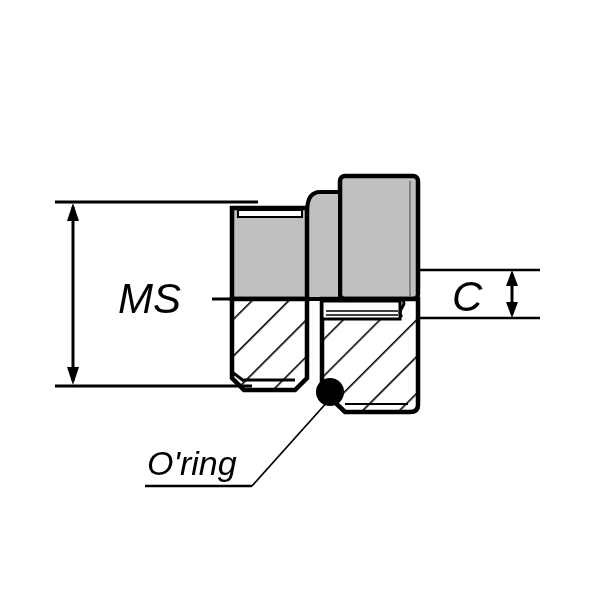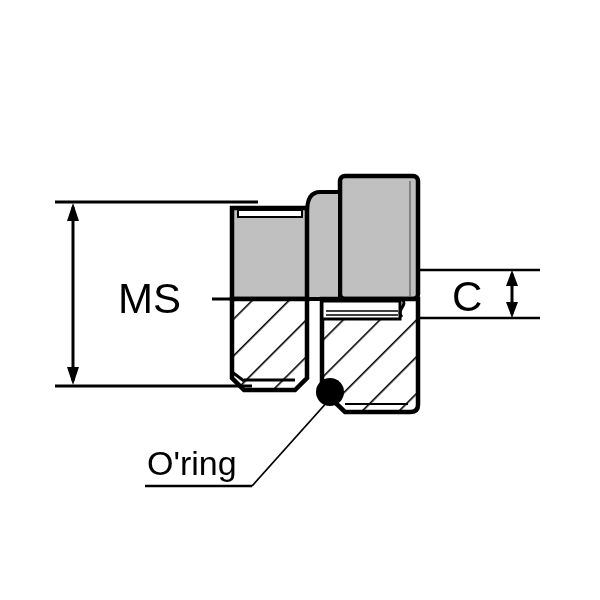--- a/index.html
+++ b/index.html
@@ -9,20 +9,21 @@
   }
   body {
     font-family: "Liberation Sans", sans-serif;
   }
   #stage {
     position: relative;
     width: 600px;
     height: 520px;
     background: #ffffff;
     overflow: hidden;
+    font-style: italic;
   }
   #drawing {
     position: absolute;
     left: 0;
     top: 0;
     width: 600px;
     height: 600px;
   }
   text {
     font-family: "Liberation Sans", sans-serif;

